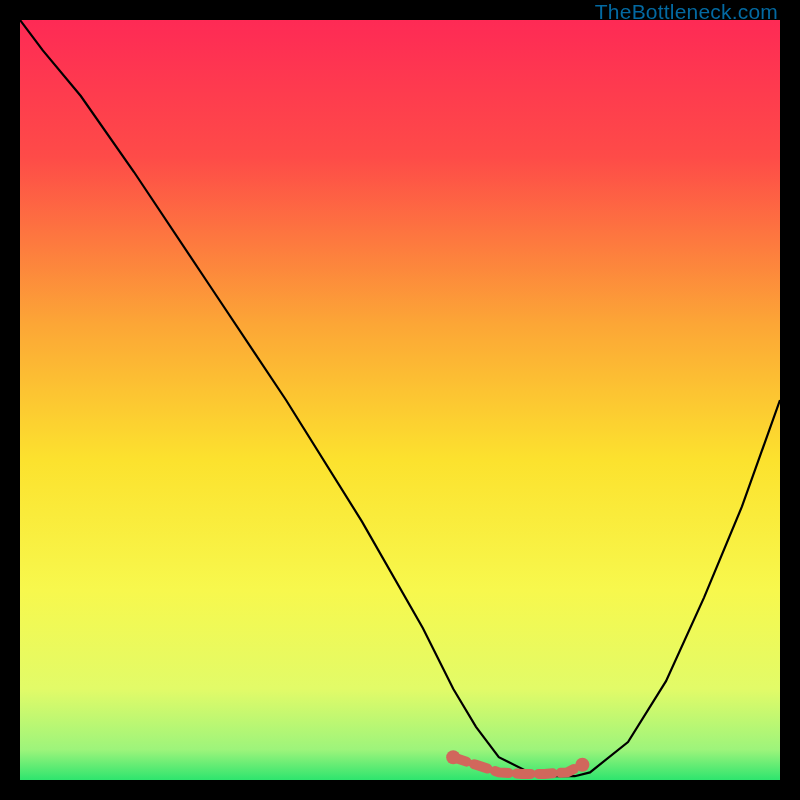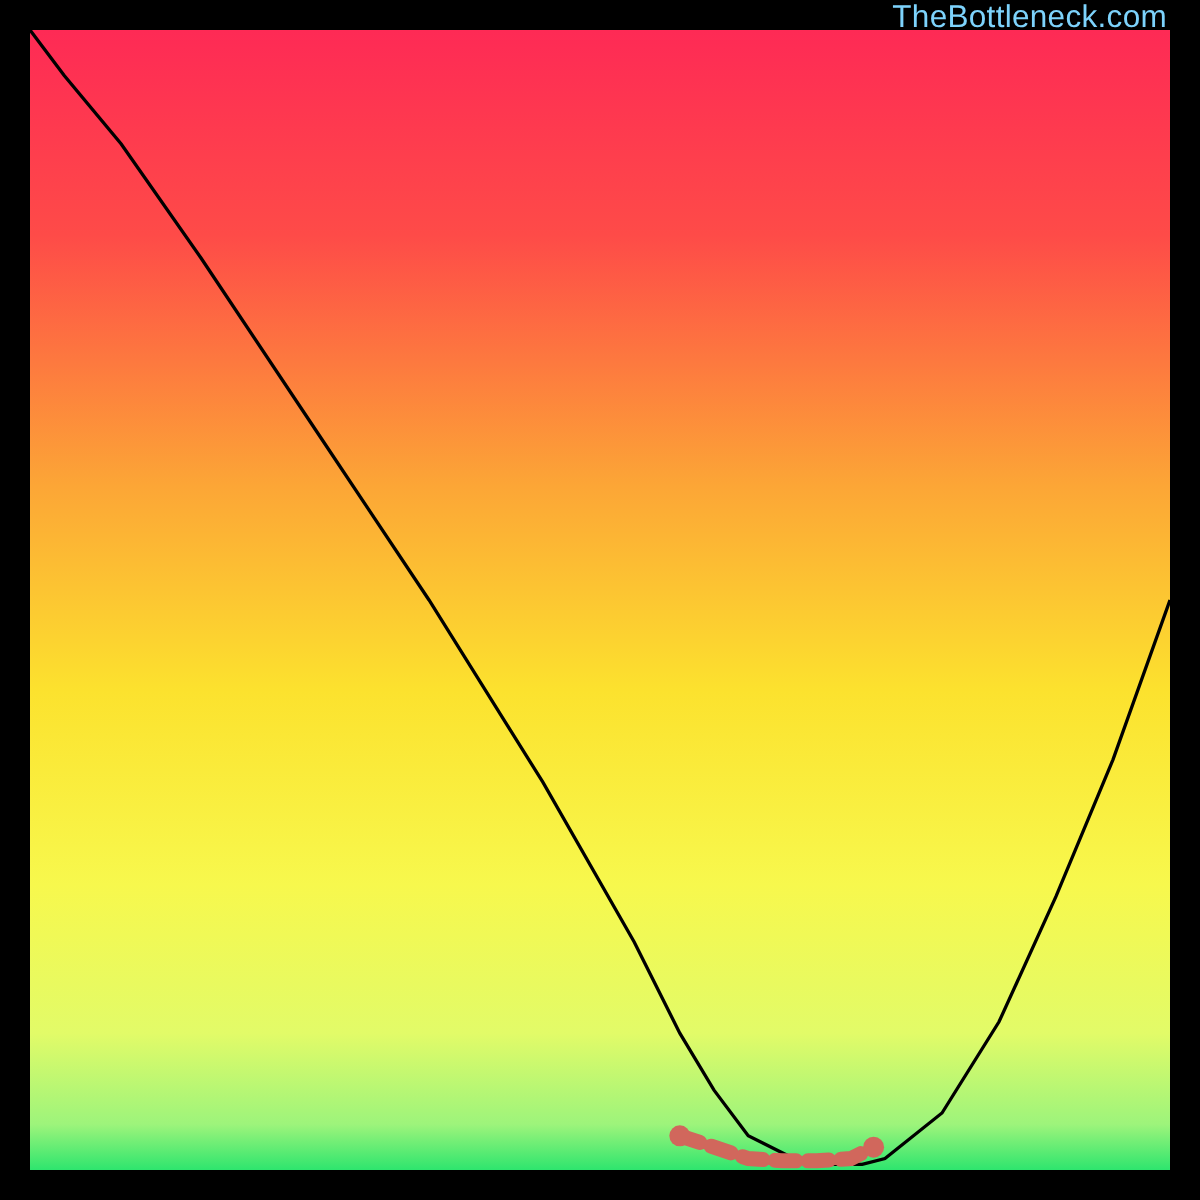--- a/index.html
+++ b/index.html
@@ -28,21 +28,21 @@
     position: absolute;
     left: 0;
     top: 0;
     width: 760px;
     height: 760px;
   }
   .watermark {
     position: absolute;
     top: 0px;
     right: 22px;
-    color: #7dd3fc;
+    color: #0369a1;
     font-size: 21px;
     font-weight: 500;
     letter-spacing: 0.2px;
   }
   svg {
     position: absolute;
     left: 0;
     top: 0;
   }
 </style>

